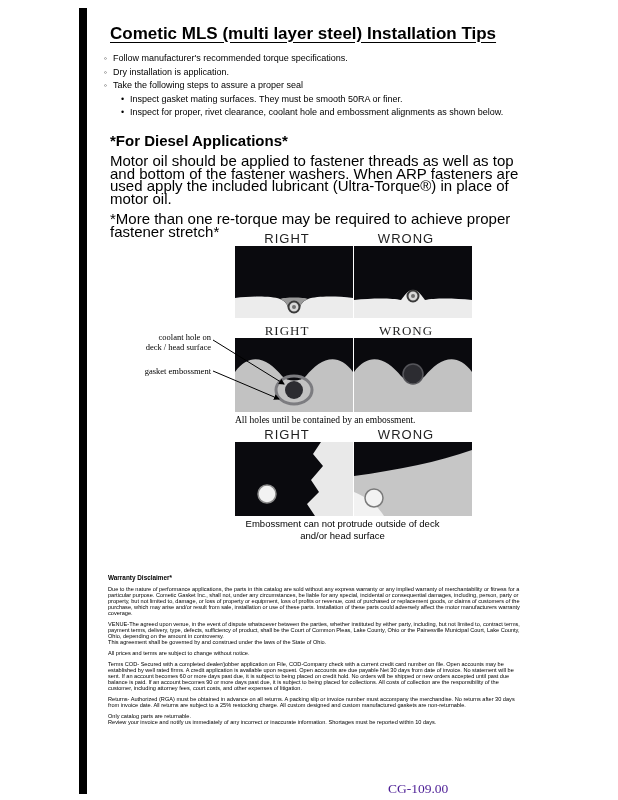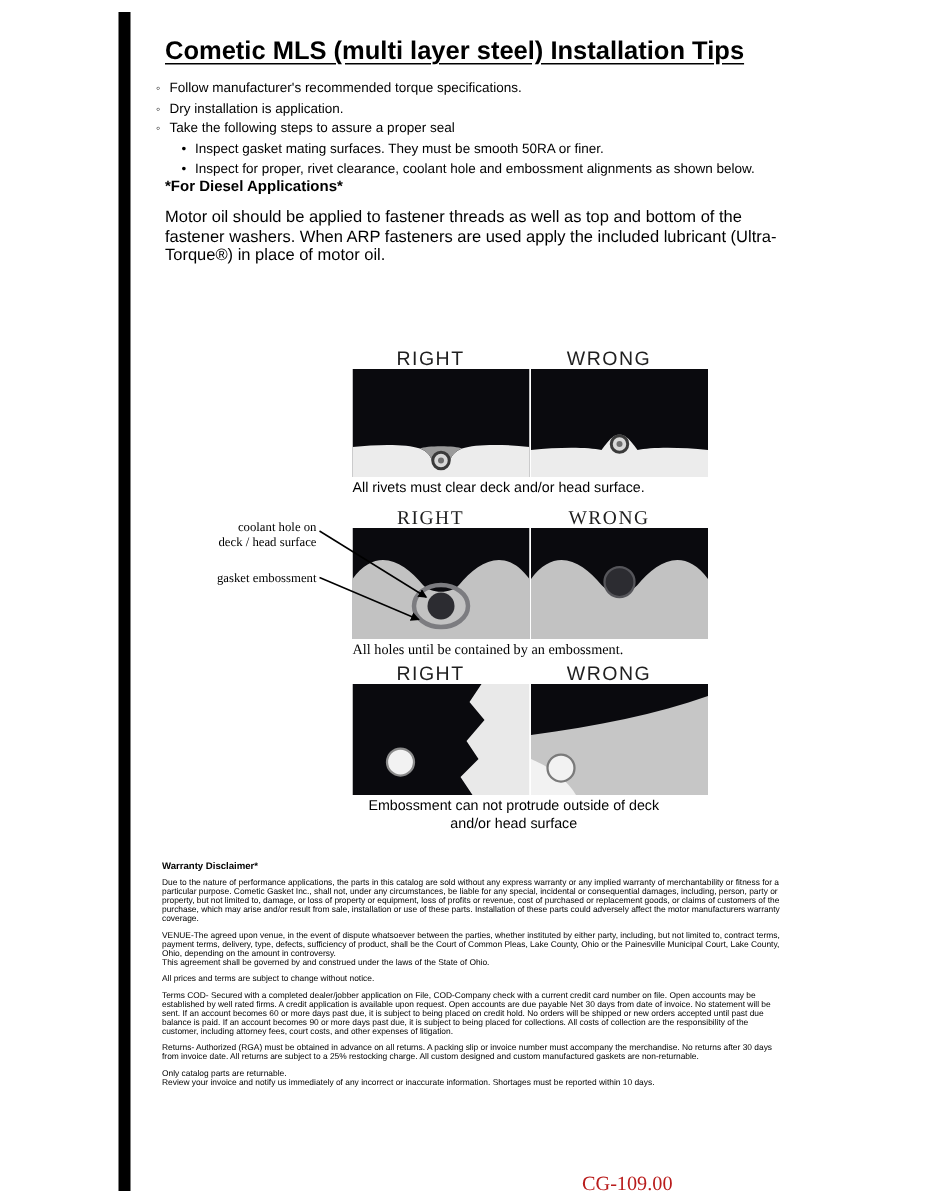--- a/index.html
+++ b/index.html
@@ -25,22 +25,22 @@
     margin: 0 0 10px 6px;
     text-decoration: underline; text-underline-offset: 3px;
   }
   .tip { display: flex; font-size: 9px; line-height: 13.5px; }
   .tip .marker { width: 9px; flex: 0 0 9px; font-size: 8px; }
   .tip.sub { margin-left: 17px; }
   .tip.sub .marker { font-size: 9px; }
 
   
   .block-diesel { left: 110px; top: 118px; width: 426px; }
-  .section-heading { font-size: 10px; font-weight: bold; line-height: 13px; margin: 0 0 8px 0; }
-  .para { font-size: 11px; line-height: 12.5px; margin: 0 0 8px 0; }
+  .section-heading { font-size: 15px; font-weight: bold; line-height: 13px; margin: 16px 0 8px 0; }
+  .para { font-size: 15px; line-height: 12.5px; margin: 0 0 8px 0; }
   .para.note { margin: 4px 0 0 0; }
 
   
   .block-diagrams { left: 101px; top: 232px; width: 470px; }
   .drow { position: relative; margin-bottom: 6px; }
   .drow.row2 { margin-bottom: 2px; font-family: Liberation Serif, serif; }
   .dpair { display: flex; gap: 15px; margin-left: 134px; }
   .dcol { width: 104px; text-align: center; }
   .dlabel {
     font-size: 13px; letter-spacing: 1px; color: #1f1f1f;
@@ -61,21 +61,21 @@
   
   .block-warranty { left: 108px; top: 574px; width: 414px; }
   .w-heading { font-size: 6.4px; font-weight: bold; margin: 0 0 5px 0; }
   .wp { font-size: 5.6px; line-height: 6px; margin: 0 0 5px 0; }
   .wp.no-gap { margin-bottom: 0; }
 
   
   .footer {
     position: absolute; left: 388px; top: 781px;
     font-family: "Liberation Serif", serif;
-    font-size: 13.5px; color: #b91c1c;
+    font-size: 13.5px; color: #4c1d95;
   }
 </style>
 </head>
 <body>
 
 <div class="page">
   <div class="left-bar"></div>
 
   <div class="block block-tips">
     <h1 class="title">Cometic MLS (multi layer steel) Installation Tips</h1>
@@ -99,20 +99,21 @@
       <div class="tip sub">
         <span class="marker">•</span>
         <span>Inspect for proper, rivet clearance, coolant hole and embossment alignments as shown below.</span>
       </div>
     </div>
   </div>
 
   <div class="block block-diesel">
     <div class="section-heading">*For Diesel Applications*</div>
     <p class="para">Motor oil should be applied to fastener threads as well as top and bottom of the fastener washers. When ARP fasteners are used apply the included lubricant (Ultra-Torque®) in place of motor oil.</p>
+    <p class="para note">*More than one re-torque may be required to achieve proper fastener stretch*</p>
   </div>
 
   <div class="block block-diagrams">
 
     <div class="drow">
       <div class="dpair">
         <div class="dcol">
           <div class="dlabel">RIGHT</div>
           <svg width="118" height="72" viewBox="0 0 118 72">
             <rect width="118" height="72" fill="#0a0a0e"></rect>
@@ -125,21 +126,20 @@
         <div class="dcol">
           <div class="dlabel">WRONG</div>
           <svg width="118" height="72" viewBox="0 0 118 72">
             <rect width="118" height="72" fill="#0a0a0e"></rect>
             <path d="M0,72 L0,54 C18,52 38,52 47,54 C50,50 52,47 55,45 C57,43.5 61,43.5 63,45 C66,47 68,50 71,54 C80,52 100,52 118,54 L118,72 Z" fill="#ececec"></path>
             <circle cx="59" cy="50" r="5.5" fill="#d8d8d8" stroke="#3a3a3a" stroke-width="2"></circle>
             <circle cx="59" cy="50" r="2" fill="#6f6f6f"></circle>
           </svg>
         </div>
       </div>
-      <div class="dcaption">All rivets must clear deck and/or head surface.</div>
     </div>
 
     <div class="drow row2">
       <div class="annot coolant">
         <div>coolant hole on</div>
         <div>deck / head surface</div>
       </div>
       <div class="annot emboss">gasket embossment</div>
       <svg class="arrows" width="240" height="95" viewBox="0 0 240 95">
         <defs>

